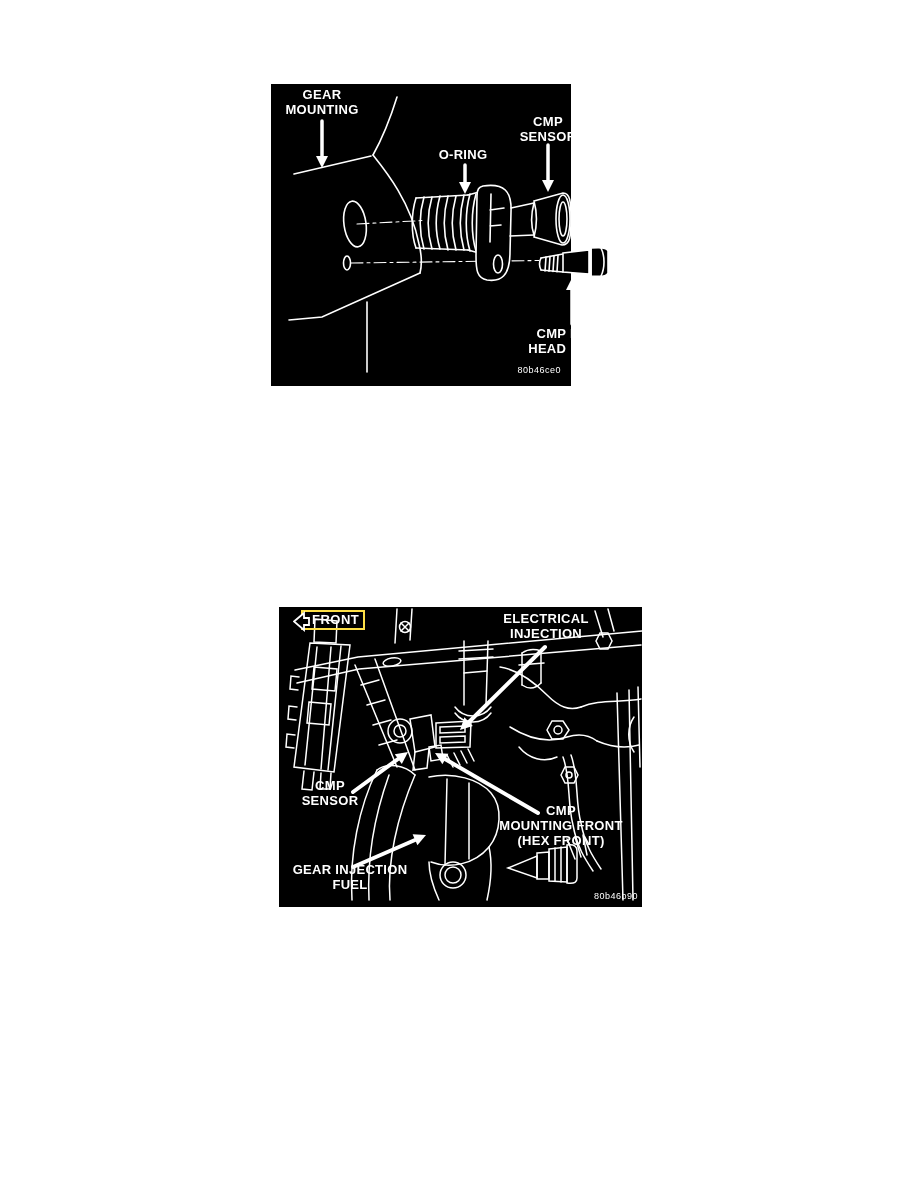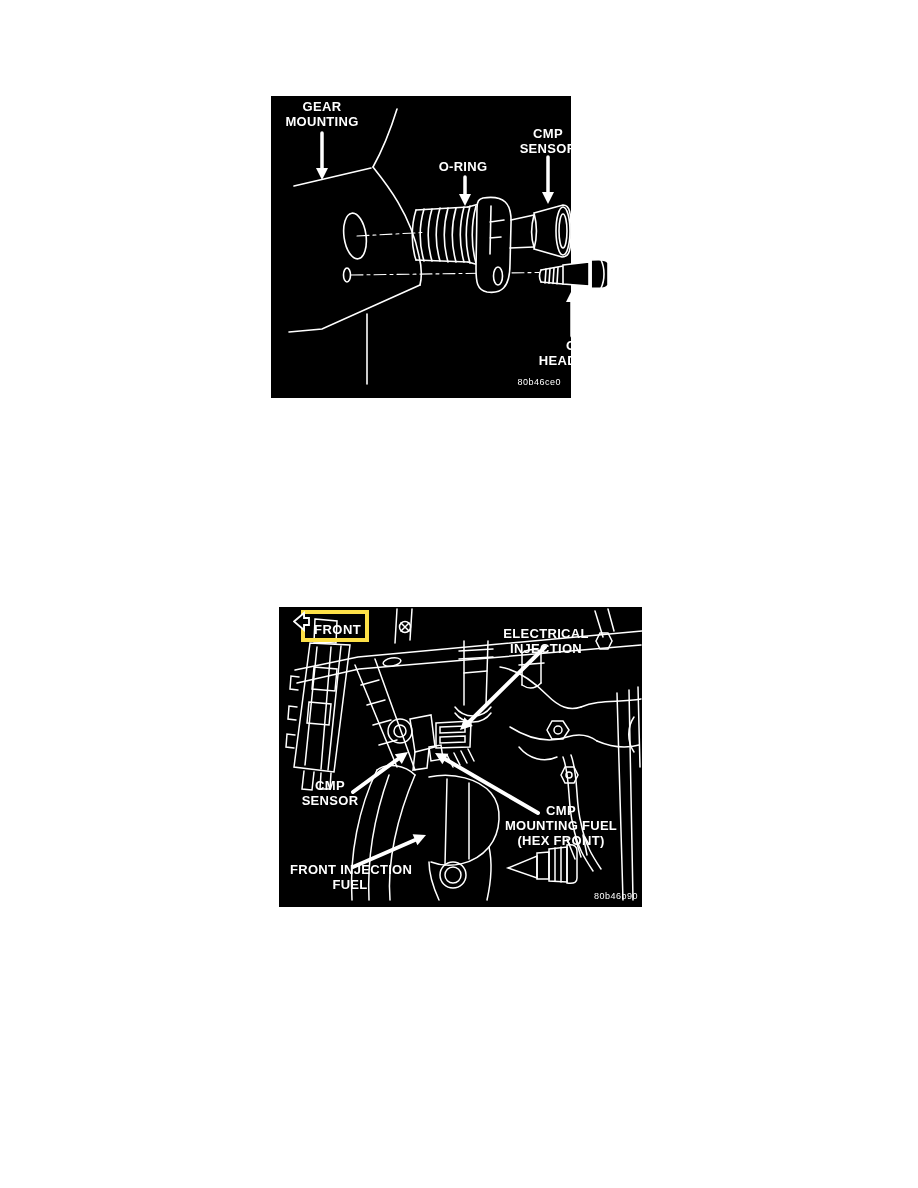--- a/index.html
+++ b/index.html
@@ -34,38 +34,38 @@
   }
   .front-box{
     position:absolute;
     left:22px;top:3px;
     color:#ffffff;
     font-weight:bold;
     font-size:13px;
   }
   .front-box .front-text{
     display:inline-block;
-    border:4px solid #fde047;
-    padding:8px 4px 1px 9px;
+    border:2px solid #fde047;
+    padding:0 4px 1px 9px;
     letter-spacing:.5px;
   }
   .front-box .front-arrow{
     position:absolute;
     left:-8px;top:1px;
   }
   svg path, svg line, svg ellipse, svg circle, svg polygon, svg polyline{
     vector-effect:non-scaling-stroke;
   }
 </style>
 </head>
 <body>
 
 <div class="page">
 
-  <div class="diagram" style="left:271px;top:96px;width:300px;height:302px;">
+  <div class="diagram" style="left:271px;top:84px;width:300px;height:302px;">
 
     <svg width="372" height="302" viewBox="0 0 372 302" fill="none" stroke="#ffffff" stroke-width="1.6" stroke-linecap="round">
 
       <g>
         <path d="M23,90 L100,72"></path>
         <path d="M126,13 C117,42 107,62 102,71"></path>
         <path d="M102,71 C114,86 140,118 148,160 C151,172 151,181 149,189"></path>
         <path d="M149,189 L51,233 L18,236"></path>
         <path d="M96,218 L96,288"></path>
         <ellipse cx="84" cy="140" rx="11" ry="23" transform="rotate(-8 84 140)"></ellipse>
@@ -137,23 +137,23 @@
 
     <div class="lbl" style="left:147px;top:64px;width:90px;">
       <div>O-RING</div>
     </div>
 
     <div class="lbl" style="left:227px;top:31px;width:100px;">
       <div>CMP</div>
       <div>SENSOR</div>
     </div>
 
-    <div class="lbl" style="left:236px;top:243px;width:120px;text-align:right;">
+    <div class="lbl" style="left:236px;top:243px;width:120px;">
       <div>CMP HEX</div>
-      <div>HEAD FRONT</div>
+      <div>HEAD BOLT</div>
     </div>
 
     <div class="code" style="right:10px;bottom:11px;">80b46ce0</div>
   </div>
 
   <div class="diagram" style="left:279px;top:607px;width:363px;height:300px;">
 
     <svg width="363" height="300" viewBox="0 0 363 300" fill="none" stroke="#ffffff" stroke-width="1.5" stroke-linecap="round">
 
       <g>
@@ -258,37 +258,37 @@
       </g>
     </svg>
 
     <div class="front-box">
       <svg class="front-arrow" width="17" height="21" viewBox="0 0 17 21">
         <polygon points="1,10.5 11,2 11,7 16,7 16,14 11,14 11,19" fill="#000000" stroke="#ffffff" stroke-width="1.8"></polygon>
       </svg>
       <span class="front-text">FRONT</span>
     </div>
 
-    <div class="lbl" style="left:197px;top:20px;width:140px;text-align:center;">
+    <div class="lbl" style="left:197px;top:5px;width:140px;text-align:center;">
       <div>ELECTRICAL</div>
       <div>INJECTION</div>
     </div>
 
     <div class="lbl" style="left:1px;top:172px;width:100px;">
       <div>CMP</div>
       <div>SENSOR</div>
     </div>
 
     <div class="lbl" style="left:202px;top:197px;width:160px;">
       <div>CMP</div>
-      <div>MOUNTING FUEL</div>
+      <div>MOUNTING FRONT</div>
       <div>(HEX FRONT)</div>
     </div>
 
     <div class="lbl" style="left:11px;top:256px;width:120px;">
-      <div>FRONT INJECTION</div>
+      <div>GEAR INJECTION</div>
       <div>FUEL</div>
     </div>
 
     <div class="code" style="right:4px;bottom:6px;">80b46b90</div>
   </div>
 
 </div>
 
 </body></html>

